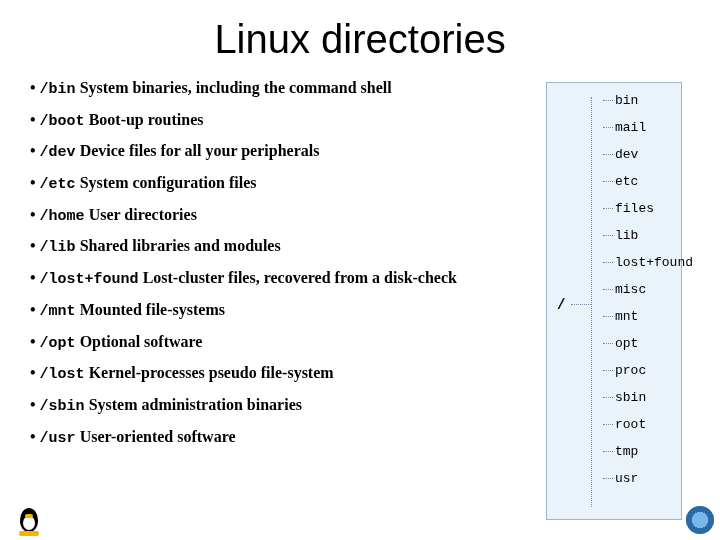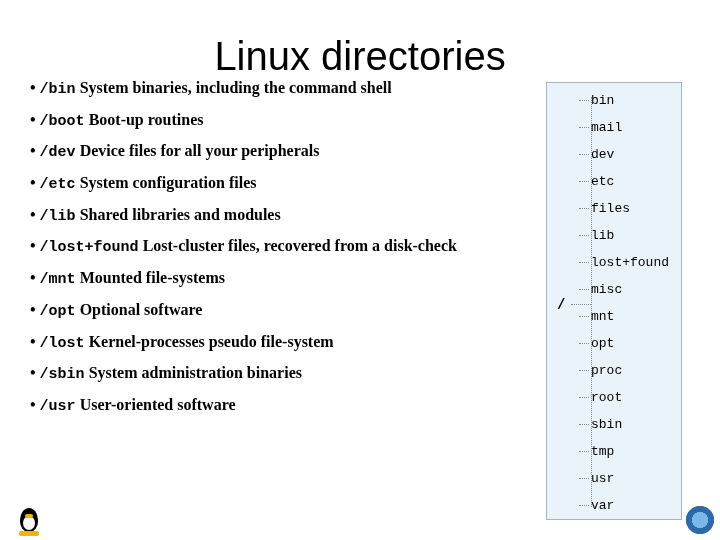--- a/index.html
+++ b/index.html
@@ -15,21 +15,21 @@
   .slide {
     position: relative;
     width: 720px;
     height: 540px;
     box-sizing: border-box;
   }
   .title {
     font-family: Arial, Helvetica, sans-serif;
     font-size: 40px;
     text-align: center;
-    padding-top: 34px;
+    padding-top: 17px;
     font-weight: 400;
   }
   .content {
     position: absolute;
     left: 30px;
     top: 80px;
     right: 200px;
     bottom: 20px;
     font-weight: bold;
   }
@@ -66,21 +66,21 @@
     top: 214px;
     font-family: "Courier New", Courier, monospace;
     font-size: 14px;
     font-weight: bold;
   }
   .tree-list {
     list-style: none;
     padding: 0;
     margin: 0;
     position: absolute;
-    left: 44px;
+    left: 68px;
     top: 4px;
   }
   .tree-list li {
     font-family: "Courier New", Courier, monospace;
     font-size: 13px;
     height: 27px;
     line-height: 27px;
     position: relative;
   }
   
@@ -165,20 +165,21 @@
 <div class="slide">
 
   <div class="title">Linux directories</div>
 
   <div class="content">
     <ul class="bullets">
       <li><span class="mono">/bin</span>  <span>System binaries, including the command shell</span></li>
       <li><span class="mono">/boot</span> <span>Boot-up routines</span></li>
       <li><span class="mono">/dev</span>  <span>Device files for all your peripherals</span></li>
       <li><span class="mono">/etc</span>  <span>System configuration files</span></li>
+      <li><span class="mono">/home</span> <span>User directories</span></li>
       <li><span class="mono">/lib</span>  <span>Shared libraries and modules</span></li>
       <li><span class="mono">/lost+found</span> <span>Lost-cluster files, recovered from a disk-check</span></li>
       <li><span class="mono">/mnt</span>  <span>Mounted file-systems</span></li>
       <li><span class="mono">/opt</span>  <span>Optional software</span></li>
       <li><span class="mono">/lost</span> <span>Kernel-processes pseudo file-system</span></li>
       <li><span class="mono">/sbin</span> <span>System administration binaries</span></li>
       <li><span class="mono">/usr</span>  <span>User-oriented software</span></li>
     </ul>
   </div>
 
@@ -191,25 +192,24 @@
       <li>mail</li>
       <li>dev</li>
       <li>etc</li>
       <li>files</li>
       <li>lib</li>
       <li>lost+found</li>
       <li>misc</li>
       <li>mnt</li>
       <li>opt</li>
       <li>proc</li>
+      <li>sbin</li>
       <li>root</li>
-      <li>sbin</li>
       <li>tmp</li>
       <li>usr</li>
-      <li>var</li>
     </ul>
   </div>
 
   <div class="tux">
     <div class="body"></div>
       <div class="belly"></div>
       <div class="beak"></div>
       <div class="feet"></div>
   </div>
   <div class="emblem"></div>

